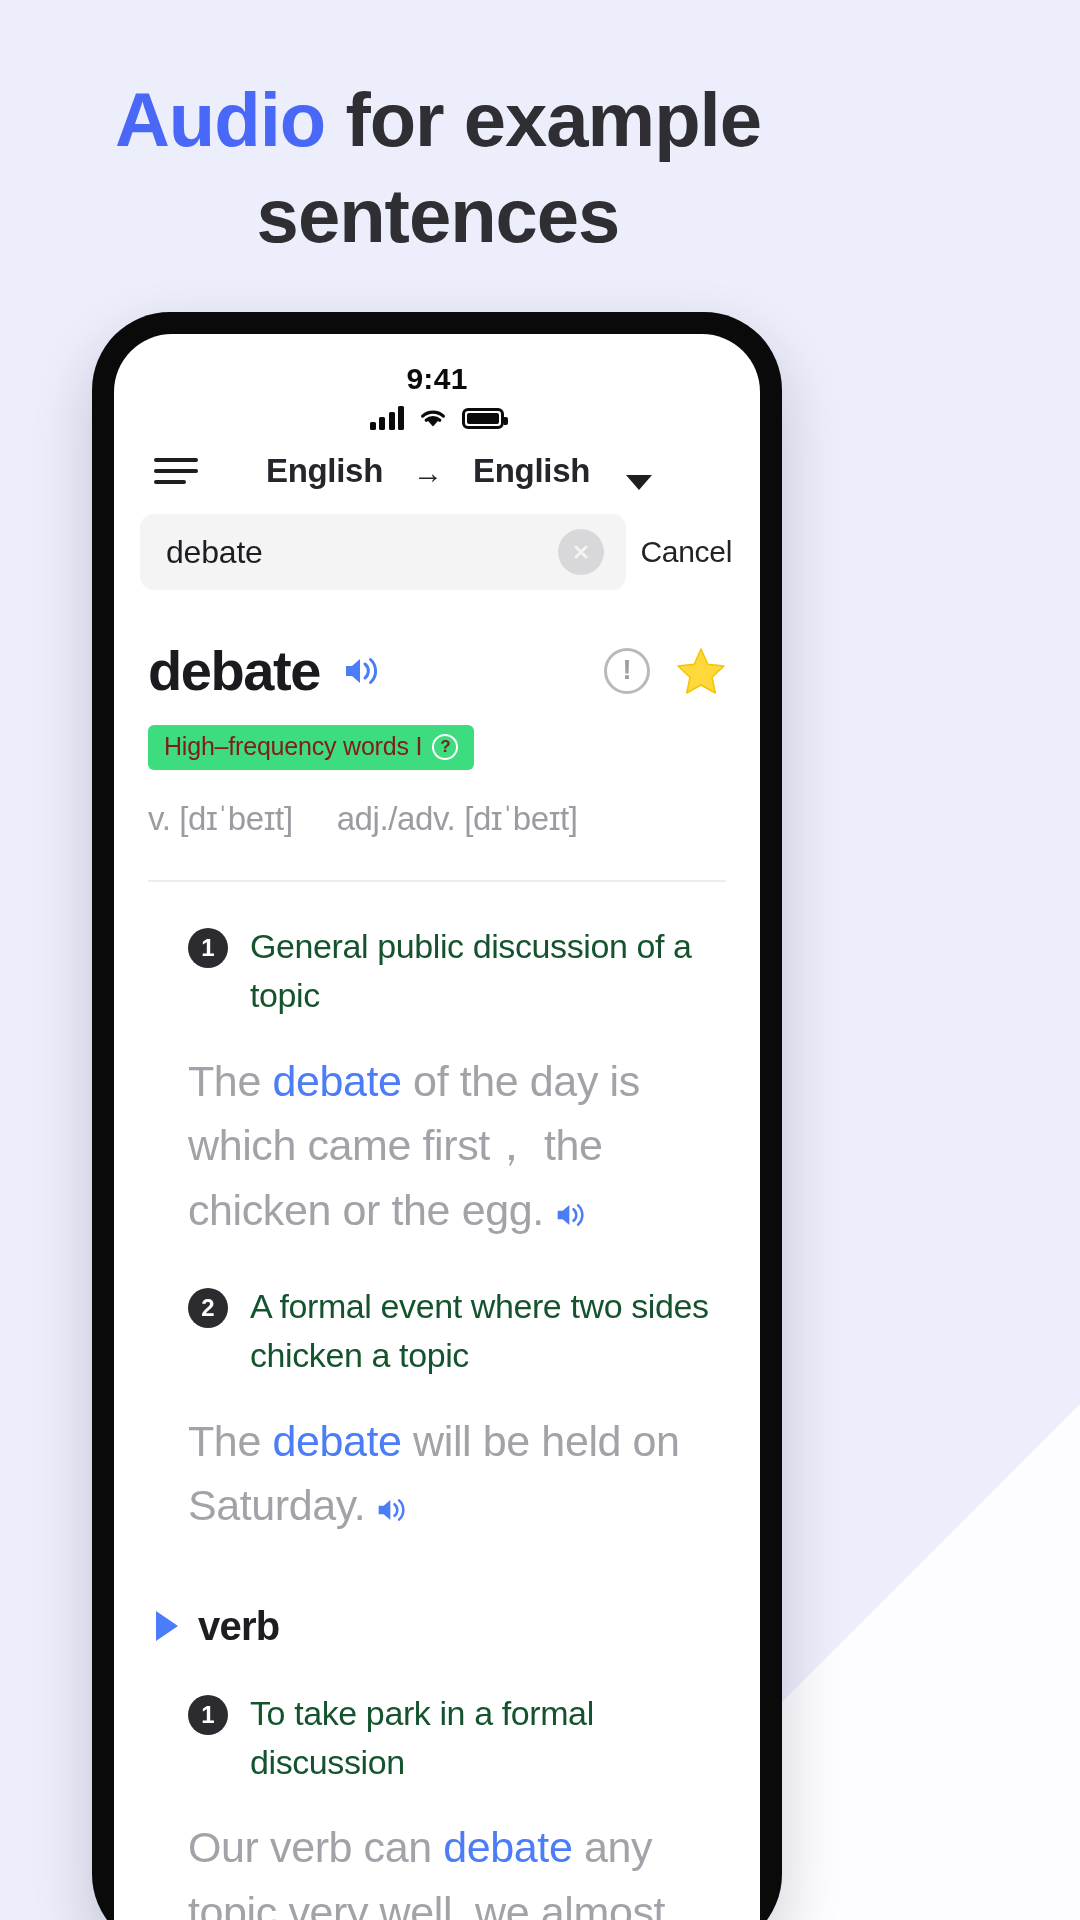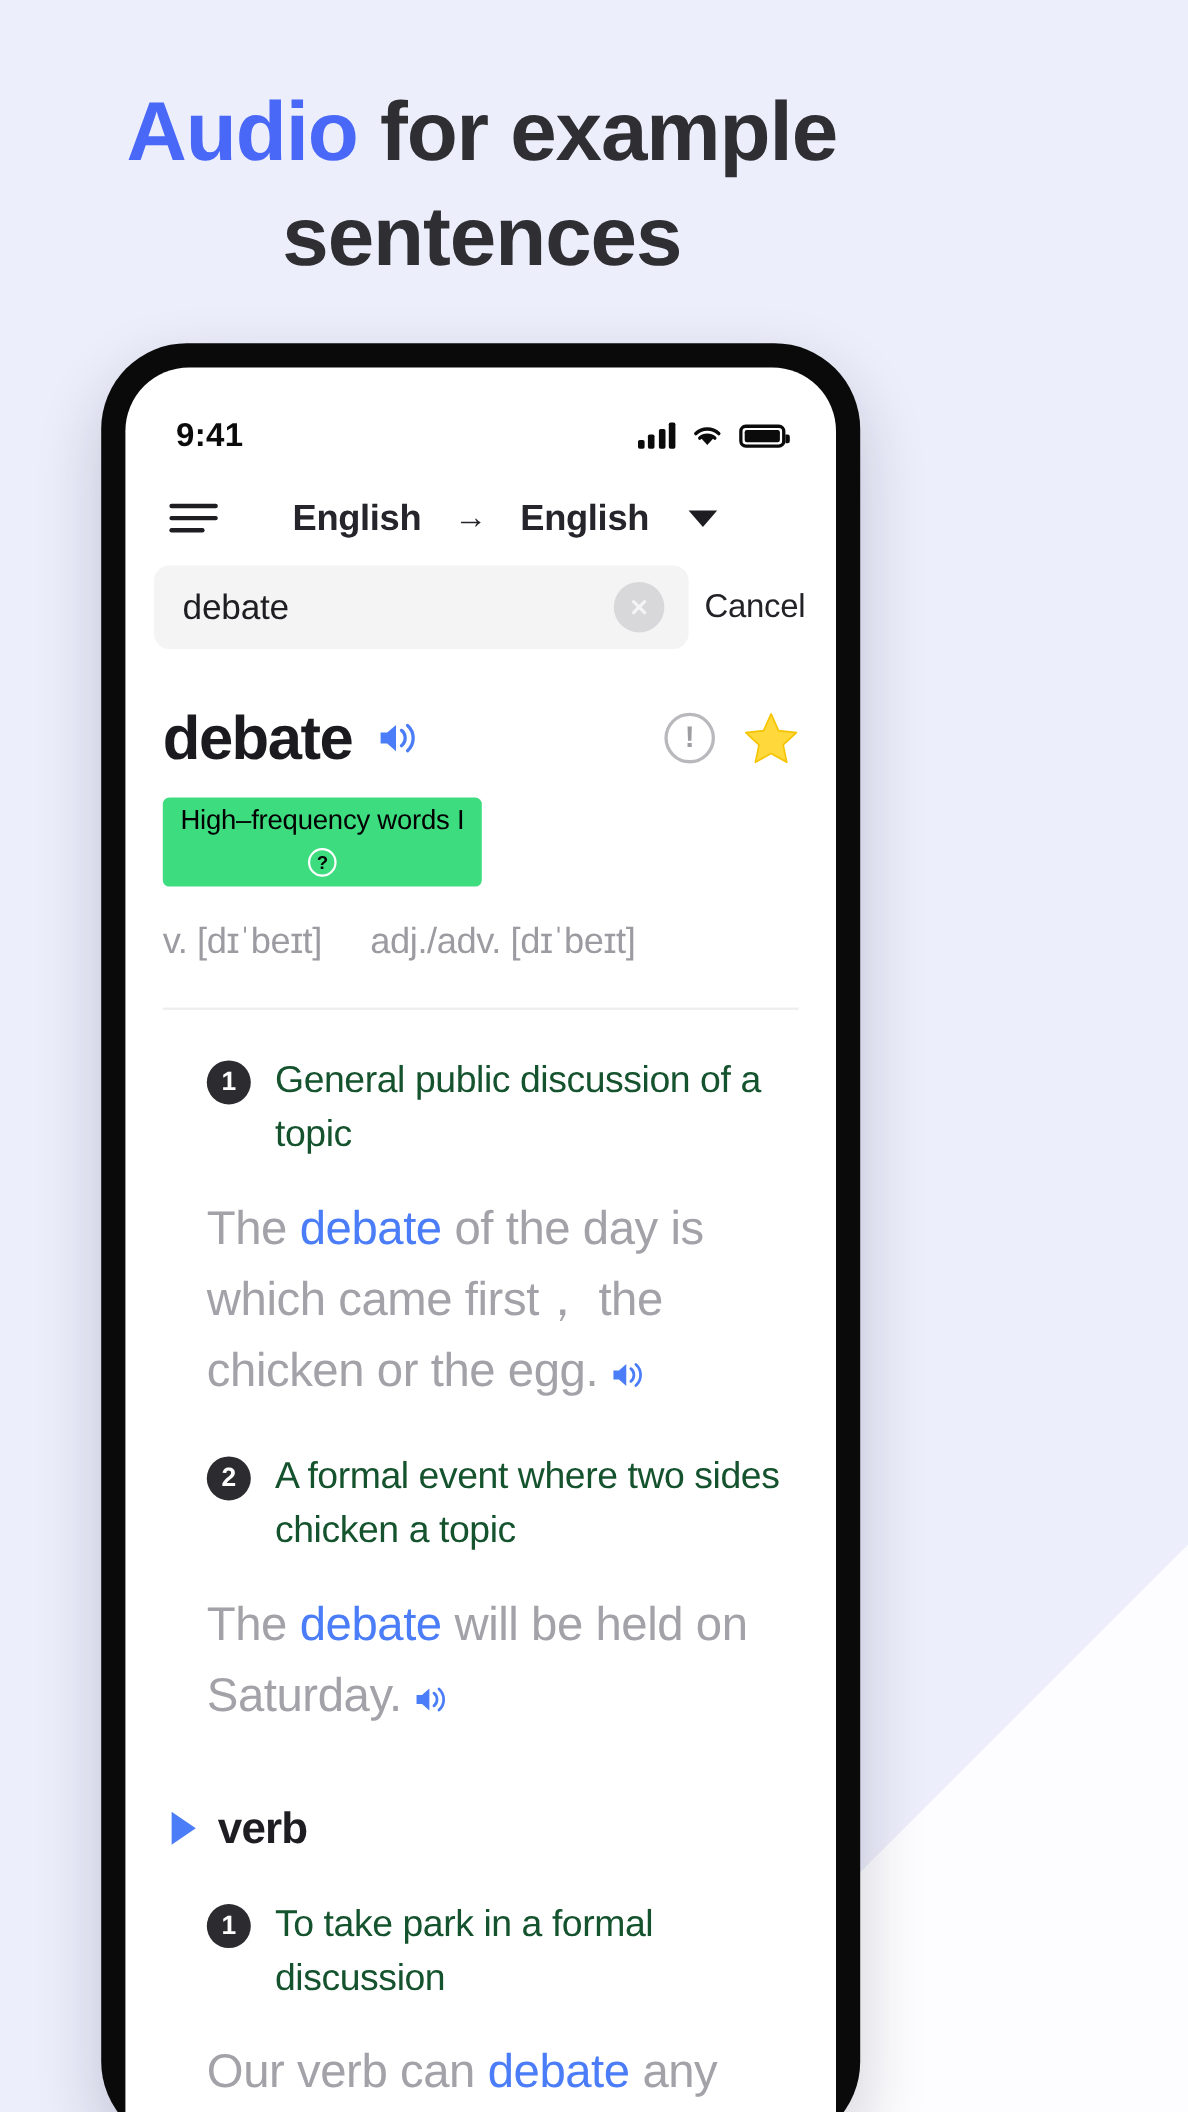--- a/index.html
+++ b/index.html
@@ -59,20 +59,21 @@
     border-radius:58px 58px 0 0;
     overflow:hidden;
     position:relative;
   }
 
   
   .statusbar {
     height:96px;
     display:flex; align-items:center; justify-content:space-between;
     padding:28px 46px 0 46px;
+    flex-direction:column;
   }
   .status-time { font-size:30px; font-weight:600; color:#0b0b0b; letter-spacing:.3px; }
   .status-icons { display:flex; align-items:center; gap:14px; }
   .sig { display:flex; align-items:flex-end; gap:3.5px; height:24px; }
   .sig i { display:block; width:6px; background:#0b0b0b; border-radius:1.6px; }
   .sig i:nth-child(1){height:8px;} .sig i:nth-child(2){height:13px;}
   .sig i:nth-child(3){height:18px;} .sig i:nth-child(4){height:24px;}
   .wifi { width:30px; height:22px; position:relative; }
   .battery {
     width:42px; height:21px; border:3px solid #0b0b0b; border-radius:6px;
@@ -88,21 +89,21 @@
   .langbar {
     display:flex; align-items:center;
     padding:22px 40px 10px 40px;
     gap:0;
   }
   .menu-icon { width:44px; display:flex; flex-direction:column; gap:7px; cursor:pointer; }
   .menu-icon span { display:block; height:4px; background:#1d1d22; border-radius:2px; }
   .menu-icon span:nth-child(1){ width:44px; }
   .menu-icon span:nth-child(2){ width:44px; }
   .menu-icon span:nth-child(3){ width:32px; }
-  .lang-center { flex:1; display:flex; align-items:center; justify-content:center; gap:30px; }
+  .lang-center { flex:1; display:flex; align-items:flex-end; justify-content:center; gap:30px; }
   .lang-name { font-size:33px; font-weight:600; color:#25252b; letter-spacing:-.3px; }
   .lang-arrow { font-size:30px; color:#25252b; }
   .lang-caret {
     width:0;height:0;border-left:13px solid transparent;border-right:13px solid transparent;
     border-top:15px solid #1d1d22; margin-left:6px;
   }
 
   
   .searchrow { display:flex; align-items:center; padding:14px 24px 0 26px; gap:14px; }
   .searchbox {
@@ -127,24 +128,24 @@
   .hw-spacer { flex:1; }
   .warn-icon {
     width:46px;height:46px;border-radius:50%;border:3px solid #b9b9bd;
     display:flex;align-items:center;justify-content:center;
     font-size:27px;font-weight:700;color:#9d9da2;cursor:pointer;
   }
   .star-icon { margin-left:26px; cursor:pointer; display:flex; }
 
   .badge {
     display:inline-flex; align-items:center; gap:10px;
-    background:#3ddc7f; color:#000000;
+    background:#3ddc7f; color:#7f1d1d;
     font-size:25px; font-weight:500;
     padding:7px 16px 9px 16px; border-radius:6px;
-    margin:22px 0 0 6px; letter-spacing:-.2px;flex-direction:column;
+    margin:22px 0 0 6px; letter-spacing:-.2px;
   }
   .badge-q {
     width:26px;height:26px;border-radius:50%;border:2.5px solid #ffffff;
     display:inline-flex;align-items:center;justify-content:center;
     font-size:17px;font-weight:700;line-height:1;
   }
 
   .phonetics {
     display:flex; gap:44px; padding:30px 6px 0 6px;
     font-size:33px; color:#9b9ba1; letter-spacing:-.4px;

